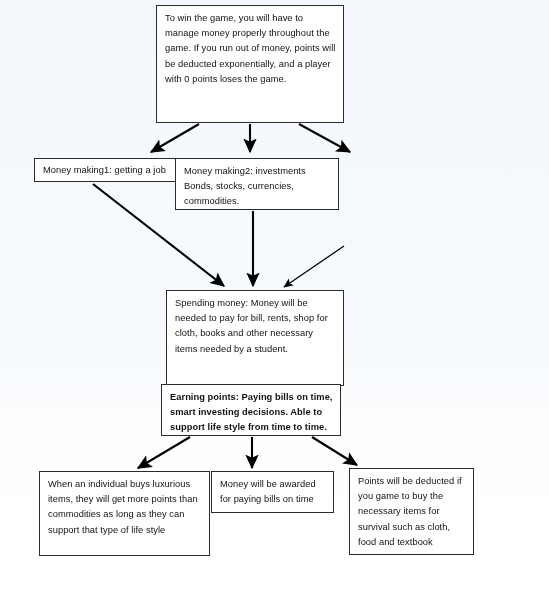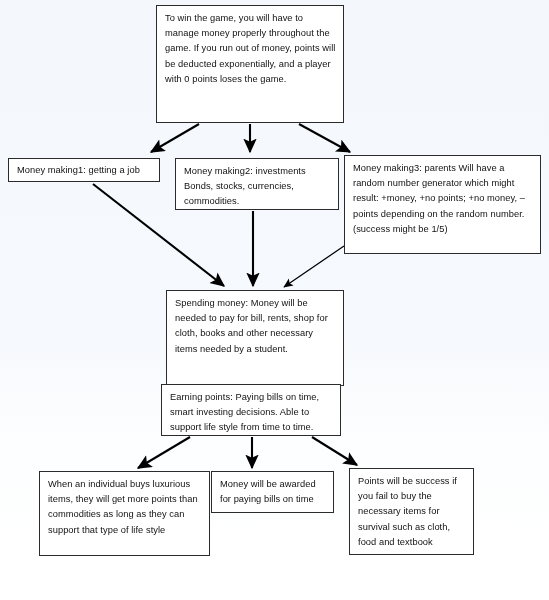--- a/index.html
+++ b/index.html
@@ -34,28 +34,29 @@
     background: #ffffff;
     color: #111111;
     font-size: 9.3px;
     line-height: 15.2px;
     letter-spacing: 0.05px;
     padding: 5px 7px 4px 8px;
     white-space: pre-line;
   }
   .node.tight {
     padding-top: 4px;
+    margin-left: 26px;
   }
   
   #node-goal        { left: 156px; top: 5px;   width: 188px; height: 118px; }
   #node-money1      { left: 8px;   top: 158px; width: 152px; height: 24px;  }
   #node-money2      { left: 175px; top: 158px; width: 164px; height: 52px;  }
   #node-money3      { left: 344px; top: 155px; width: 197px; height: 99px;  }
   #node-spending    { left: 166px; top: 290px; width: 178px; height: 96px;  }
-  #node-earning     { left: 161px; top: 384px; width: 180px; height: 52px;  }
+  #node-earning     { left: 161px; top: 384px; width: 180px; height: 52px; font-weight: bold;  }
   #node-luxurious   { left: 39px;  top: 471px; width: 171px; height: 85px;  }
   #node-awarded     { left: 211px; top: 471px; width: 123px; height: 42px;  }
   #node-deducted    { left: 349px; top: 468px; width: 125px; height: 87px;  }
 </style>
 </head>
 <body>
 
 <div id="canvas">
 
   <svg id="arrow-layer" viewBox="0 0 549 600" width="549" height="600" xmlns="http://www.w3.org/2000/svg">
@@ -88,25 +89,24 @@
 
     <line x1="312" y1="437" x2="357" y2="465" stroke="#000000" stroke-width="2.1" marker-end="url(#ahead)"></line>
   </svg>
 
   <div class="node" id="node-goal">To win the game, you will have to manage money properly throughout the game. If you run out of money, points will be deducted exponentially, and a player with 0 points loses the game.</div>
 
   <div class="node tight" id="node-money1">Money making1: getting a job</div>
 
   <div class="node" id="node-money2">Money making2: investments Bonds, stocks, currencies, commodities.</div>
 
-  <div class="node" id="node-money3">Money making3: parents Will have a random number generator which might result: +money, +no points; +no money, –points depending on the random number.  (success might be 1/5)</div>
 
   <div class="node" id="node-spending">Spending money: Money will be needed to pay for bill, rents, shop for cloth, books and other necessary items needed by a student.</div>
 
   <div class="node" id="node-earning">Earning points: Paying bills on time, smart investing decisions. Able to support life style from time to time.</div>
 
   <div class="node" id="node-luxurious">When an individual buys luxurious items, they will get more points than commodities as long as they can support that type of life style</div>
 
   <div class="node" id="node-awarded">Money will be awarded for paying bills on time</div>
 
-  <div class="node" id="node-deducted">Points will be success if you fail to buy the necessary items for survival such as cloth, food and textbook</div>
+  <div class="node" id="node-deducted">Points will be deducted if you game to buy the necessary items for survival such as cloth, food and textbook</div>
 
 </div>
 
 </body></html>

